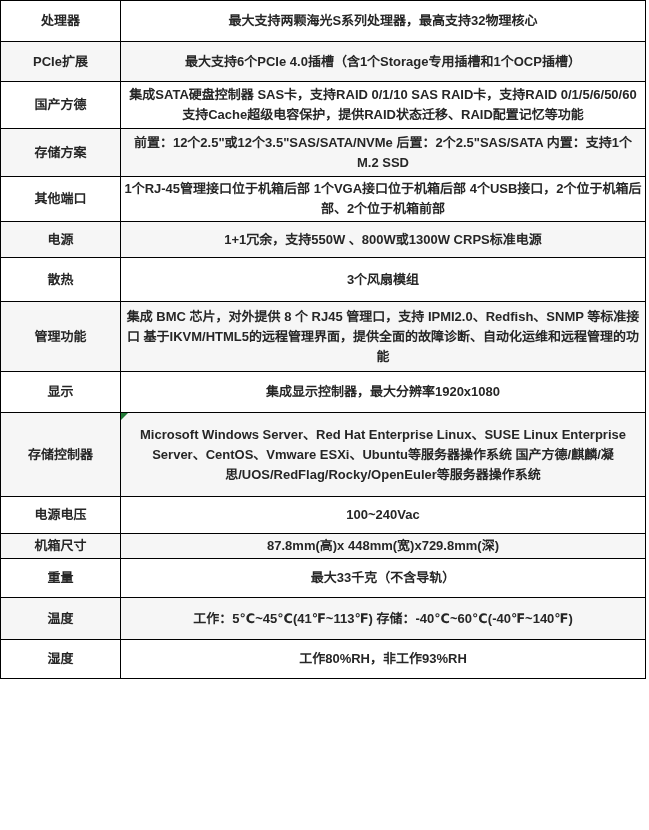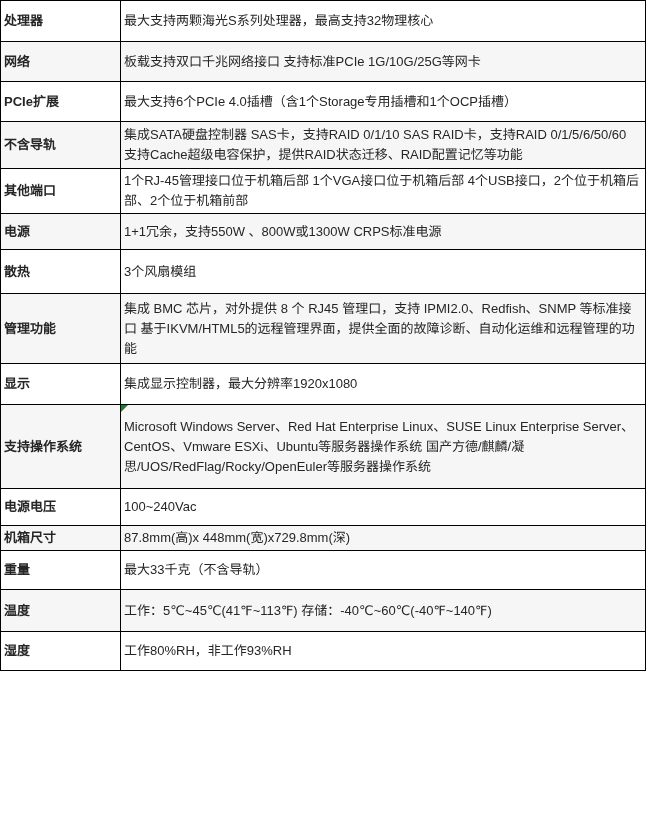--- a/index.html
+++ b/index.html
@@ -21,30 +21,30 @@
     table-layout:fixed;
     width:646px;
     margin:0;
   }
   table.spec th, table.spec td{
     border:1px solid var(--border-c);
     font-size:13px;
     line-height:20px;
     padding:2px 3px;
     vertical-align:middle;
-    text-align:left;
+    text-align:center;
     overflow:hidden;
     margin-left:11px;
   }
   table.spec th{
     width:120px;
     font-weight:bold;
     white-space:nowrap;
   }
-  table.spec td{position:relative;}
+  table.spec td{position:relative;font-weight:bold;}
   table.spec tr:nth-child(even) th,
   table.spec tr:nth-child(even) td{
     background:var(--row-alt);
   }
   td.v-top{vertical-align:top;padding-top:1px;}
   .corner-flag{
     position:absolute;
     top:0;left:0;
     width:0;height:0;
     border-top:7px solid var(--flag-green);
@@ -54,30 +54,30 @@
 </head>
 <body>
 
 <table class="spec">
   <tbody>
     <tr style="height:41px">
       <th>处理器</th>
       <td>最大支持两颗海光S系列处理器，最高支持32物理核心</td>
     </tr>
     <tr style="height:40px">
-      <th>网络</th>
-      <td>板载支持双口千兆网络接口 支持标准PCIe 1G/10G/25G等网卡</td>
-    </tr>
-    <tr style="height:40px">
       <th>PCIe扩展</th>
       <td>最大支持6个PCIe 4.0插槽（含1个Storage专用插槽和1个OCP插槽）</td>
     </tr>
     <tr style="height:47px">
-      <th>不含导轨</th>
+      <th>国产方德</th>
       <td>集成SATA硬盘控制器 SAS卡，支持RAID 0/1/10 SAS RAID卡，支持RAID 0/1/5/6/50/60 支持Cache超级电容保护，提供RAID状态迁移、RAID配置记忆等功能</td>
+    </tr>
+    <tr style="height:48px">
+      <th>存储方案</th>
+      <td>前置：12个2.5"或12个3.5"SAS/SATA/NVMe 后置：2个2.5"SAS/SATA 内置：支持1个 M.2 SSD</td>
     </tr>
     <tr style="height:42px">
       <th>其他端口</th>
       <td>1个RJ-45管理接口位于机箱后部 1个VGA接口位于机箱后部 4个USB接口，2个位于机箱后部、2个位于机箱前部</td>
     </tr>
     <tr style="height:36px">
       <th>电源</th>
       <td>1+1冗余，支持550W 、800W或1300W CRPS标准电源</td>
     </tr>
     <tr style="height:44px">
@@ -86,21 +86,21 @@
     </tr>
     <tr style="height:70px">
       <th>管理功能</th>
       <td>集成 BMC 芯片，对外提供 8 个 RJ45 管理口，支持 IPMI2.0、Redfish、SNMP 等标准接口 基于IKVM/HTML5的远程管理界面，提供全面的故障诊断、自动化运维和远程管理的功能</td>
     </tr>
     <tr style="height:41px">
       <th>显示</th>
       <td>集成显示控制器，最大分辨率1920x1080</td>
     </tr>
     <tr style="height:84px">
-      <th>支持操作系统</th>
+      <th>存储控制器</th>
       <td class="v-top">
         <span class="corner-flag"></span>
         <div>Microsoft Windows Server、Red Hat Enterprise Linux、SUSE Linux Enterprise Server、CentOS、Vmware ESXi、Ubuntu等服务器操作系统 国产方德/麒麟/凝思/UOS/RedFlag/Rocky/OpenEuler等服务器操作系统</div>
       </td>
     </tr>
     <tr style="height:37px">
       <th>电源电压</th>
       <td>100~240Vac</td>
     </tr>
     <tr style="height:24px">

